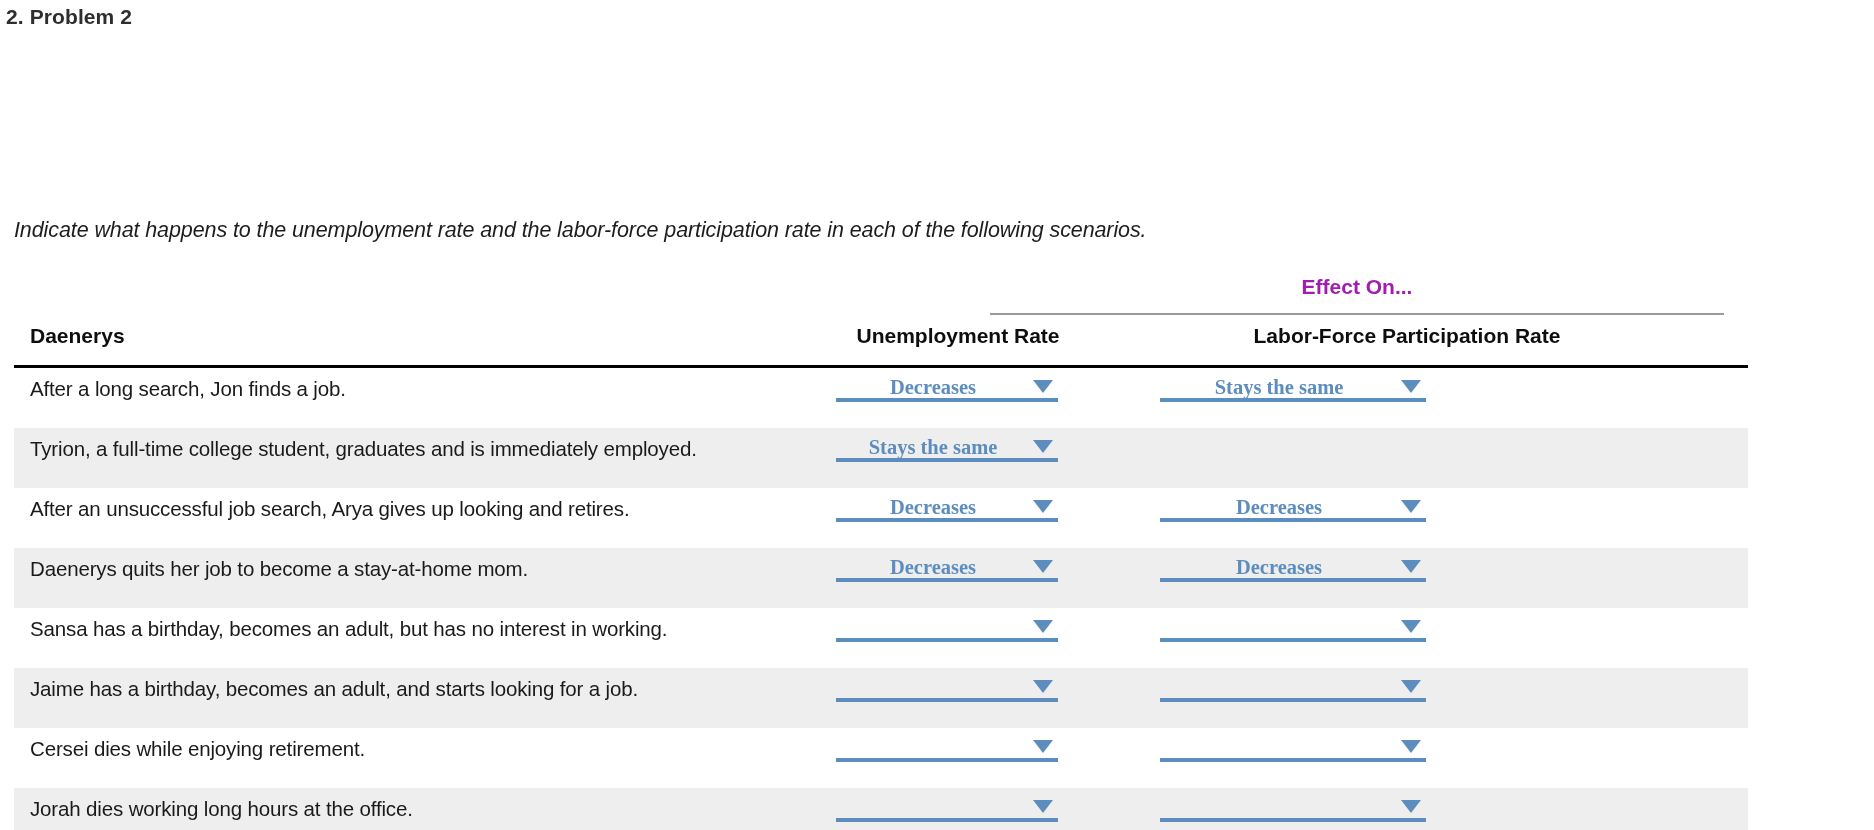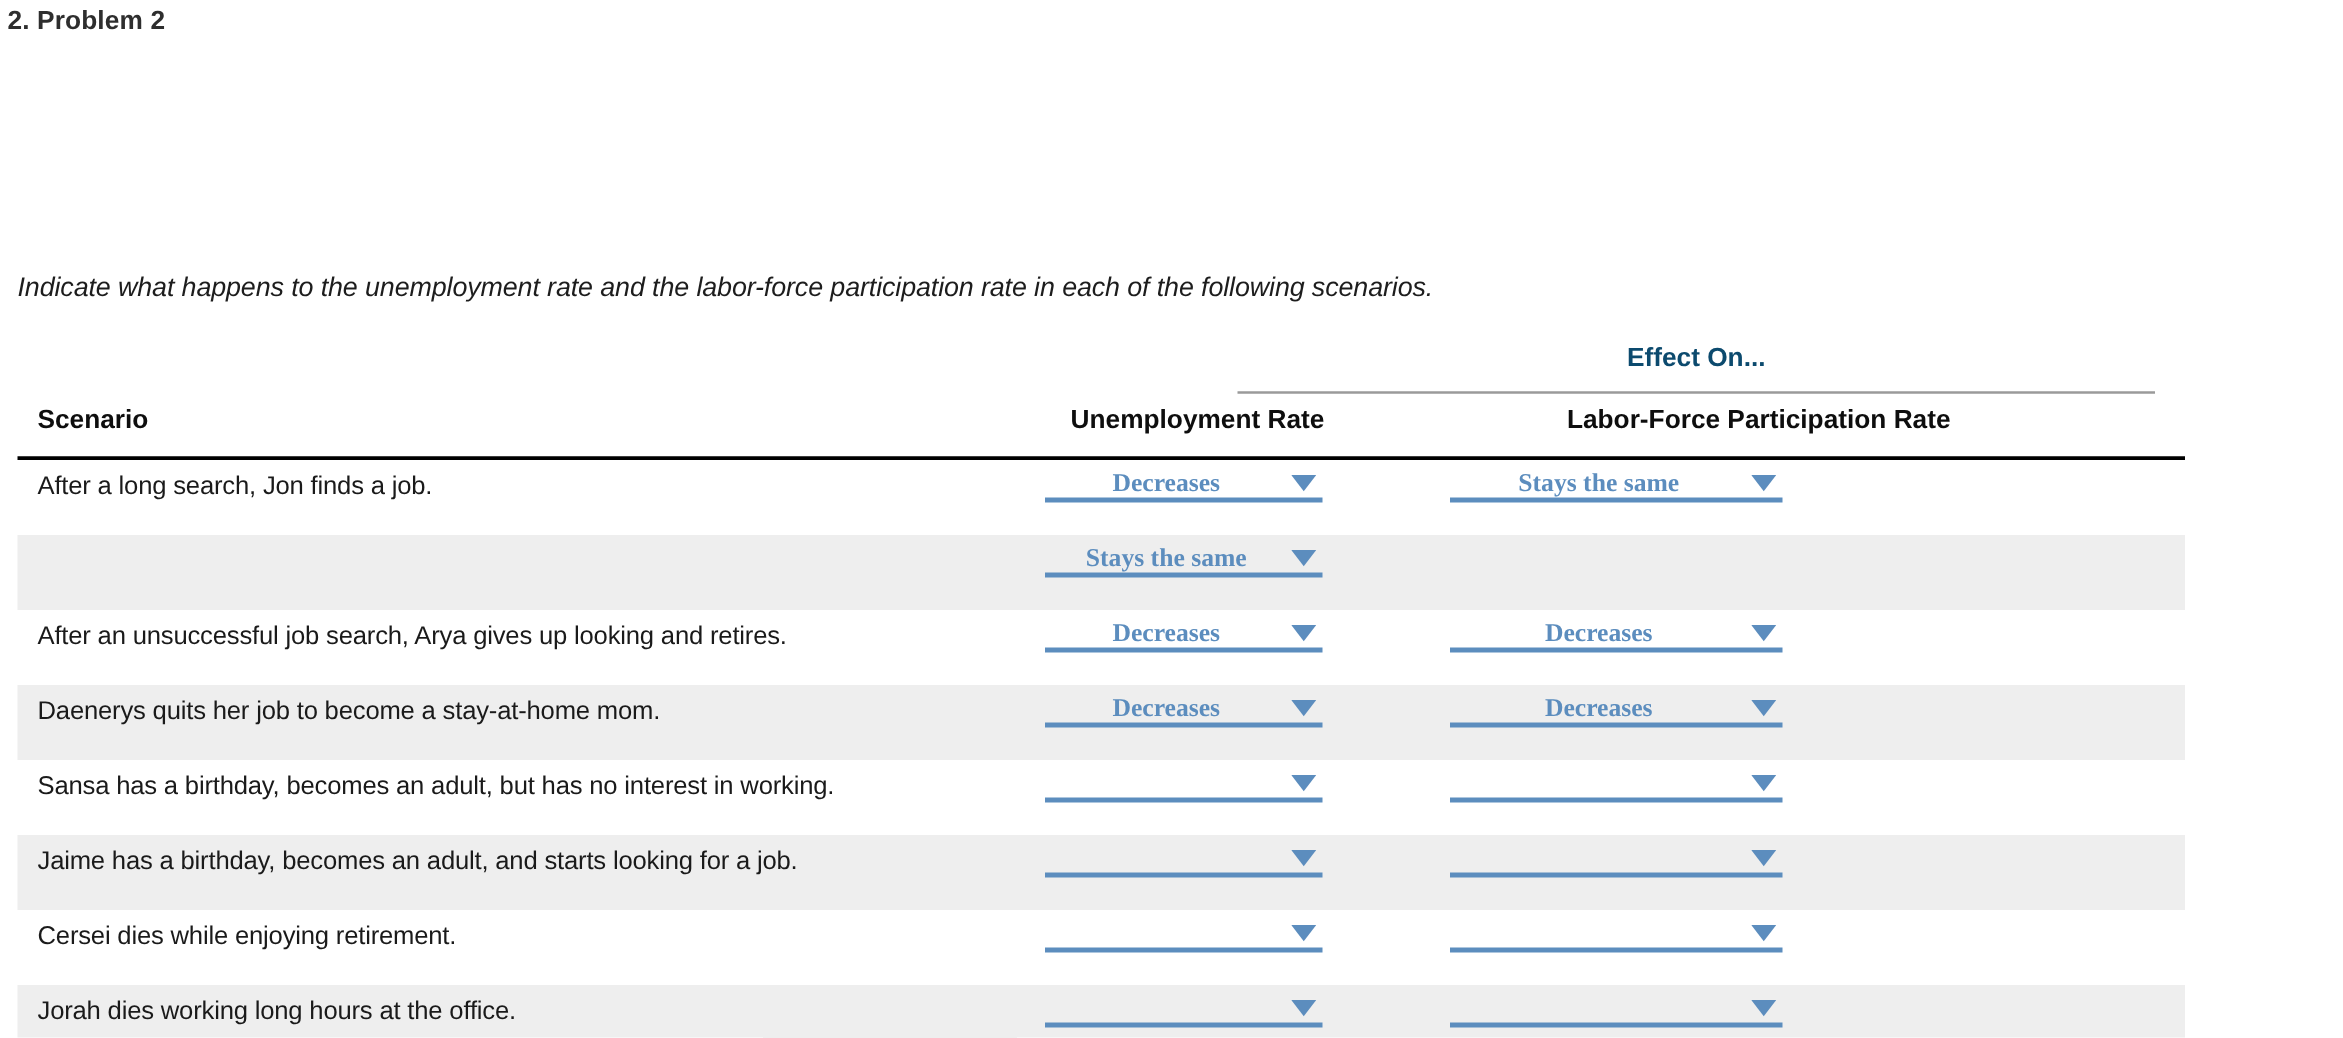--- a/index.html
+++ b/index.html
@@ -58,21 +58,21 @@
     position: relative;
     height: 46px;
   }
   .group-header-cell {
     position: absolute;
     left: 976px;
     width: 734px;
     text-align: center;
     font-size: 21px;
     font-weight: bold;
-    color: #0c4a6e;
+    color: #a21caf;
     top: 0px;
   }
   .group-header-rule {
     position: absolute;
     left: 976px;
     top: 38px;
     width: 734px;
     height: 2px;
     background: #9a9a9a;
   }
@@ -177,21 +177,21 @@
   <div class="instructions">Indicate what happens to the unemployment rate and the labor-force participation rate in each of the following scenarios.</div>
 
   <div class="table-block">
 
     <div class="group-header-row">
       <div class="group-header-cell">Effect On...</div>
       <div class="group-header-rule"></div>
     </div>
 
     <div class="col-header-row">
-      <div class="col-header scenario">Scenario</div>
+      <div class="col-header scenario">Daenerys</div>
       <div class="col-header lfpr">Labor-Force Participation Rate</div>
       <div class="col-header unemp">Unemployment Rate</div>
     </div>
 
     <div class="header-bottom-rule"></div>
 
     <div id="rows-container">
         <div class="row">
           <div class="row-label">After a long search, Jon finds a job.</div>
           <div class="dropdown col-unemp">
@@ -211,20 +211,21 @@
               <span class="dropdown-arrow">
                 <svg width="20" height="14" viewBox="0 0 20 14" aria-hidden="true">
                   <polygon points="0,0 20,0 10,13" fill="#5c8dbe"></polygon>
                 </svg>
               </span>
               <span class="dropdown-rule"></span>
             </div>
           </div>
         </div>
         <div class="row alt">
+          <div class="row-label">Tyrion, a full-time college student, graduates and is immediately employed.</div>
           <div class="dropdown col-unemp">
             <div class="dropdown-inner">
               <span class="dropdown-value">Stays the same</span>
               <span class="dropdown-arrow">
                 <svg width="20" height="14" viewBox="0 0 20 14" aria-hidden="true">
                   <polygon points="0,0 20,0 10,13" fill="#5c8dbe"></polygon>
                 </svg>
               </span>
               <span class="dropdown-rule"></span>
             </div>

